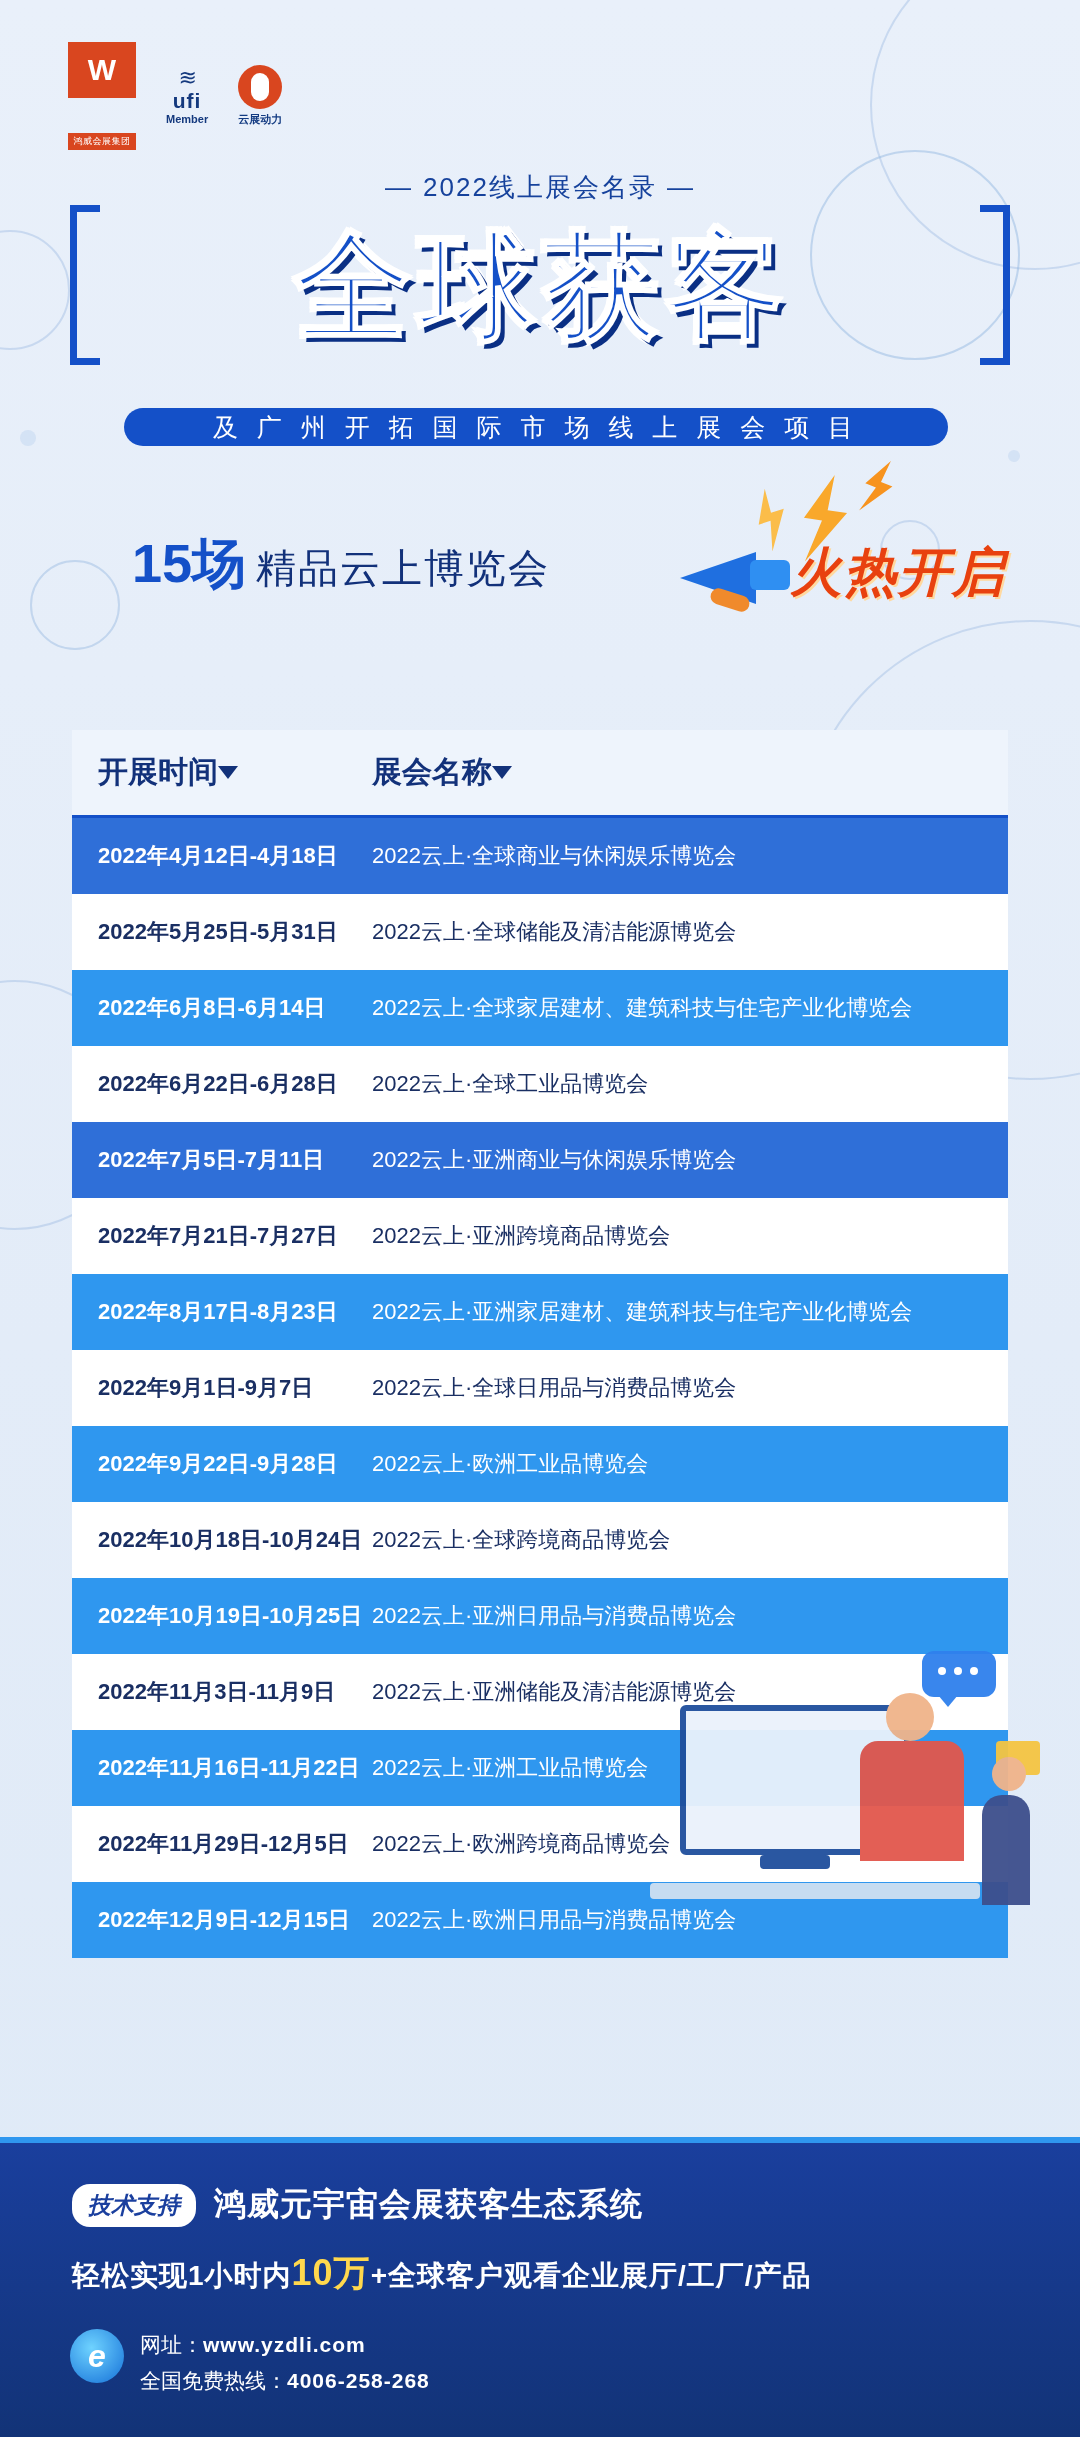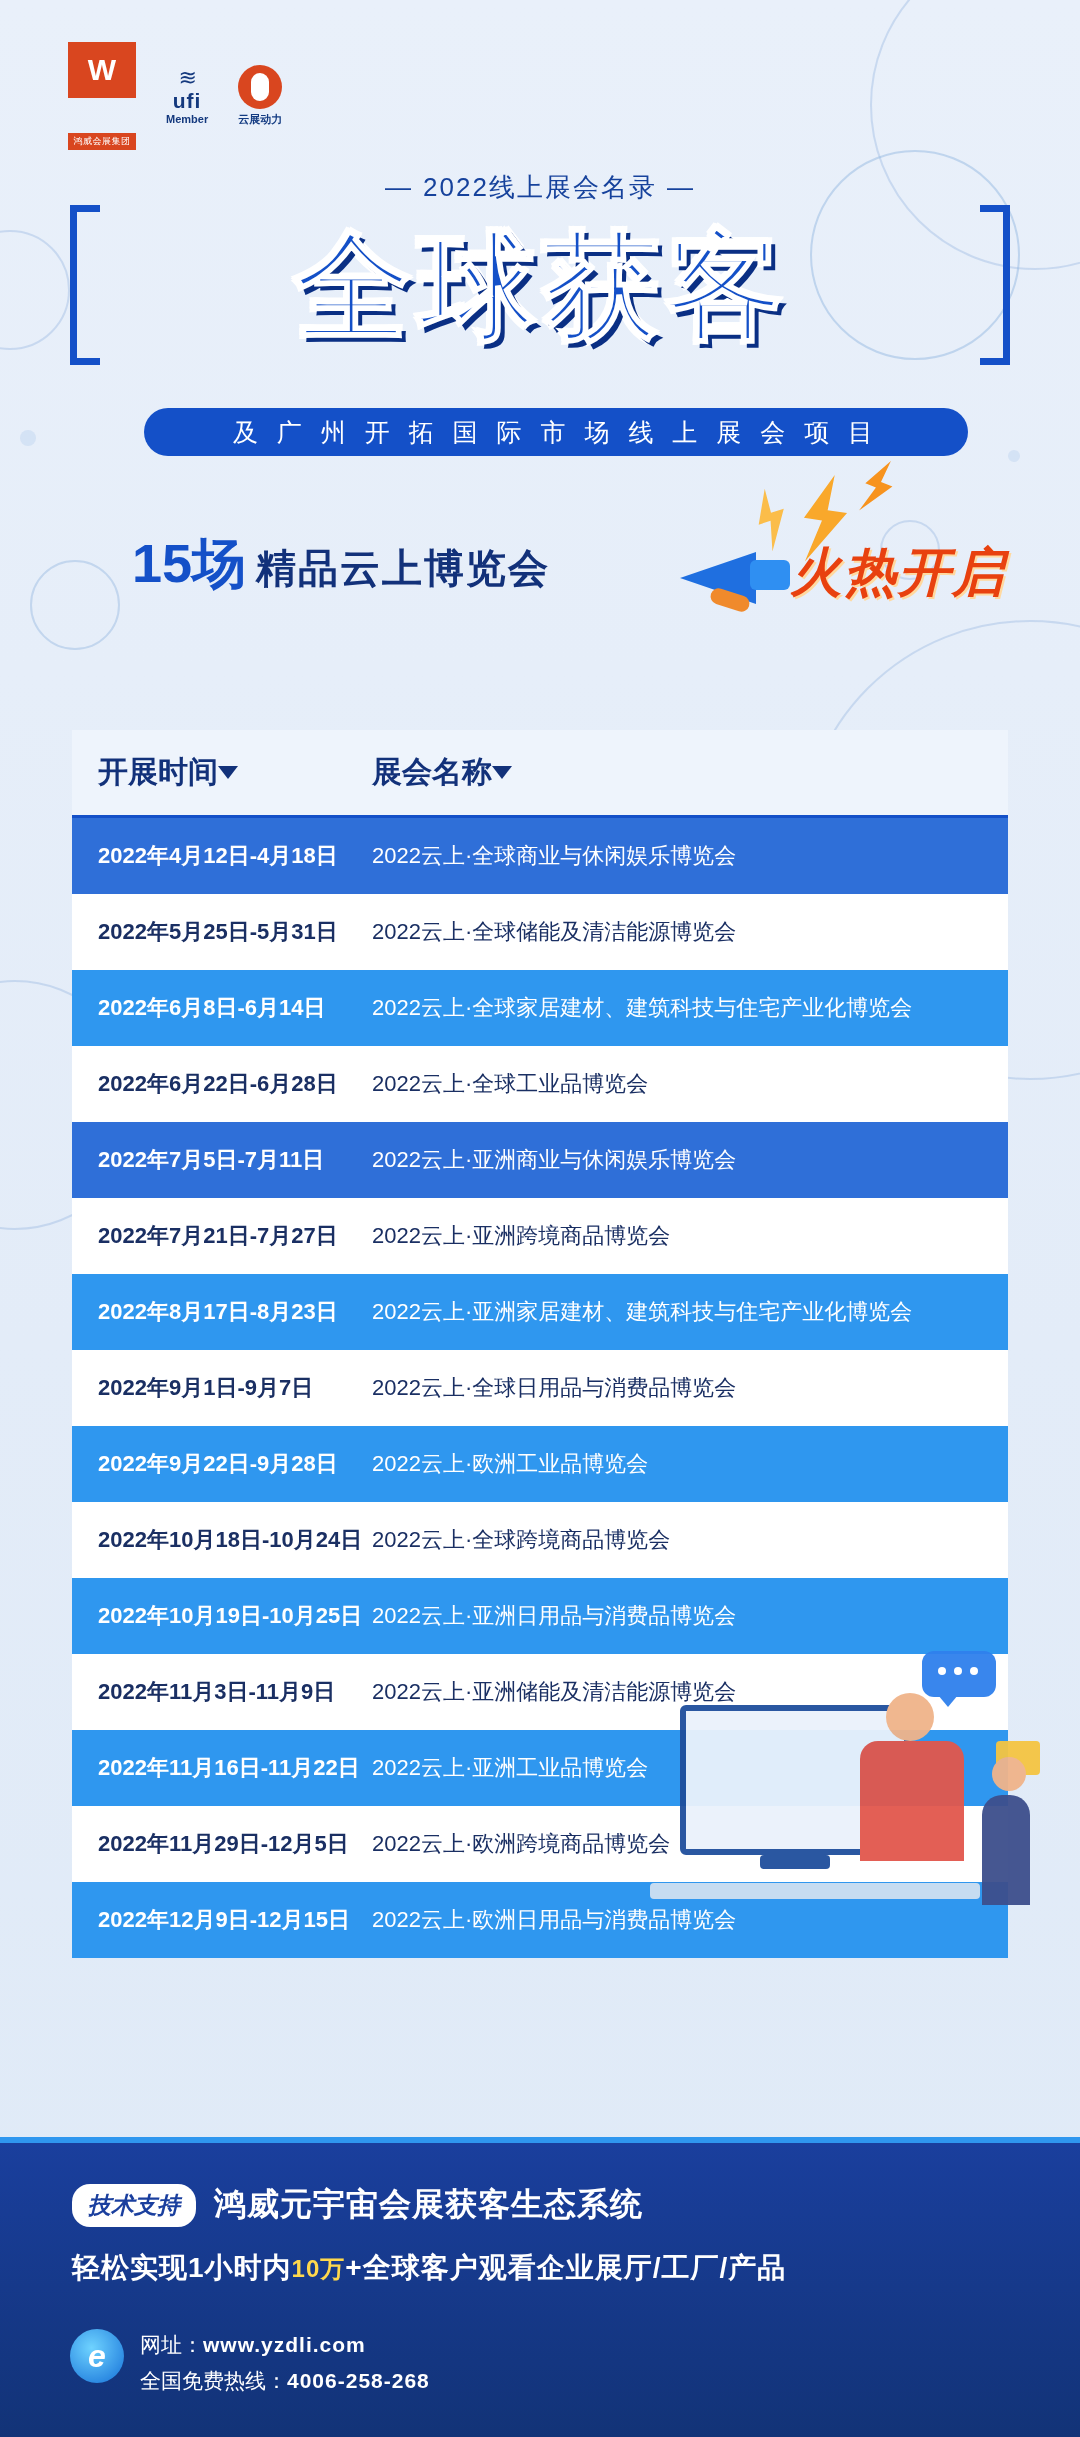--- a/index.html
+++ b/index.html
@@ -102,39 +102,39 @@
     font-weight: bold;
     color: #1450c8;
     letter-spacing: 6px;
     line-height: 150px;
     text-shadow:
       5px 5px 0 #0a2f84,
       -2px -2px 0 #fff, 2px -2px 0 #fff, -2px 2px 0 #fff;
     -webkit-text-stroke: 2px #ffffff;
   }
   .sub-band {
-    position: absolute; left: 144px; top: 408px;
-    width: 824px; height: 48px;
+    position: absolute; left: 124px; top: 408px;
+    width: 824px; height: 38px;
     background: #1450c8;
     border-radius: 24px;
     color: #fff;
     font-size: 25px;
     letter-spacing: 6px;
     display: flex; align-items: center; justify-content: center;
   }
 
   .count-line {
     position: absolute; left: 132px; top: 528px;
     display: flex; align-items: baseline; gap: 10px;
   }
   .count-num {
     font-size: 54px; font-weight: bold; color: #1450c8;
   }
   .count-txt {
-    font-size: 40px; font-weight: bold; color: #12317a;
+    font-size: 40px; font-weight: normal; color: #12317a;
     letter-spacing: 2px;
   }
 
   
   .hot {
     position: absolute; right: 50px; top: 480px; width: 360px; height: 160px;
   }
   .horn {
     position: absolute; left: 10px; top: 60px;
     width: 120px; height: 70px;
@@ -281,21 +281,21 @@
     padding: 6px 16px; border-radius: 18px;
     font-style: italic;
   }
   .support-txt {
     color: #fff; font-size: 32px; font-weight: bold; letter-spacing: 1px;
   }
   .claim {
     position: absolute; left: 72px; top: 112px;
     color: #fff; font-size: 28px; font-weight: bold; letter-spacing: 1px;
   }
-  .claim .hl { color: #ffd84d; font-size: 24px; }
+  .claim .hl { color: #ffd84d; font-size: 36px; }
   .contact {
     position: absolute; left: 140px; top: 190px;
     color: #fff; font-size: 21px; line-height: 36px;
   }
   .contact b { font-weight: bold; letter-spacing: 1px; }
   .e-logo {
     position: absolute; left: 70px; top: 192px;
     width: 54px; height: 54px; border-radius: 50%;
     background: radial-gradient(circle at 40% 35%, #6fd3ff, #1470d8);
     display: flex; align-items: center; justify-content: center;

